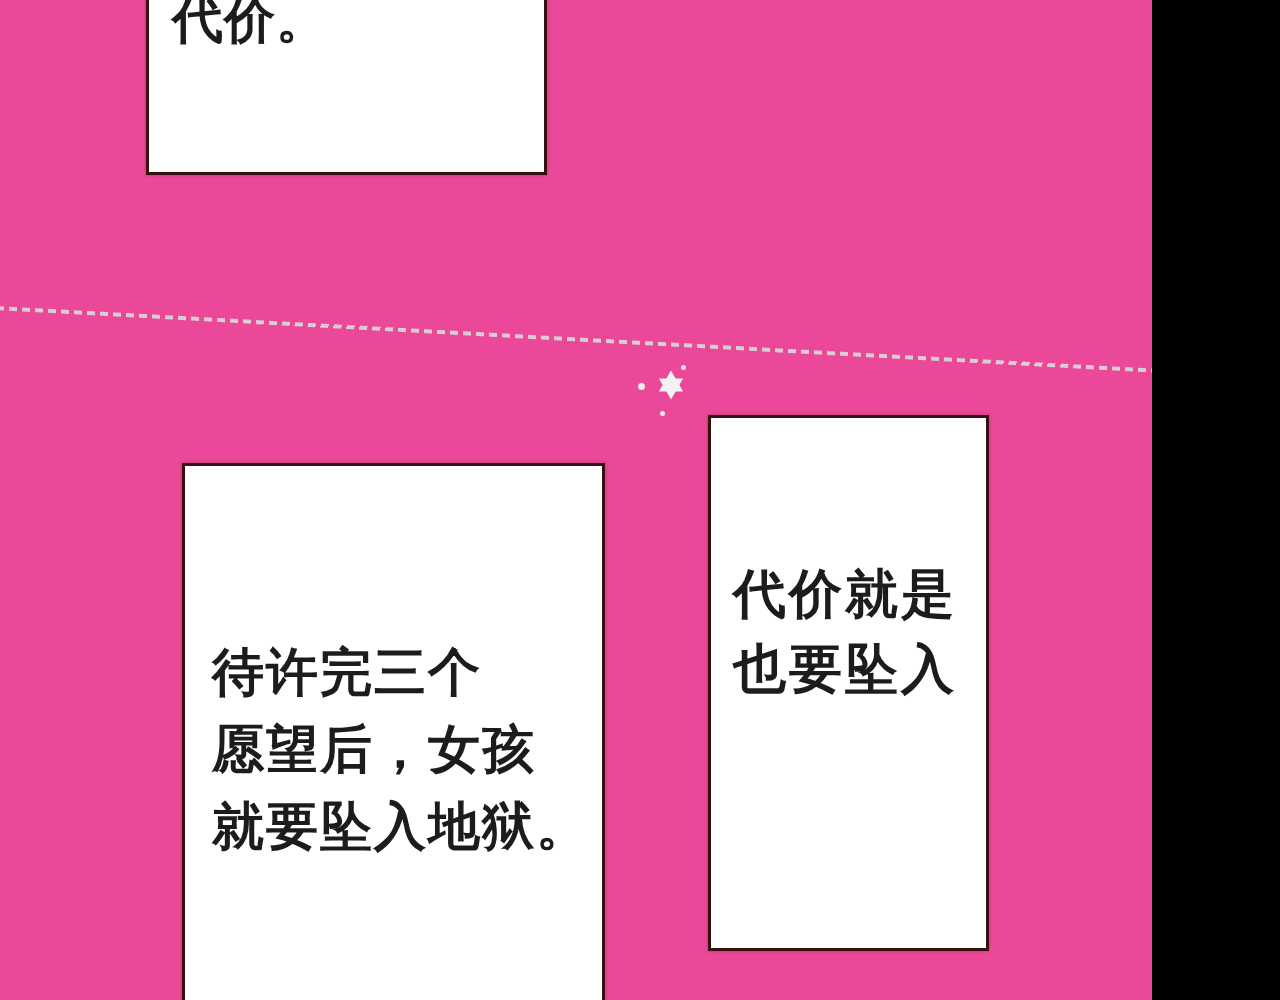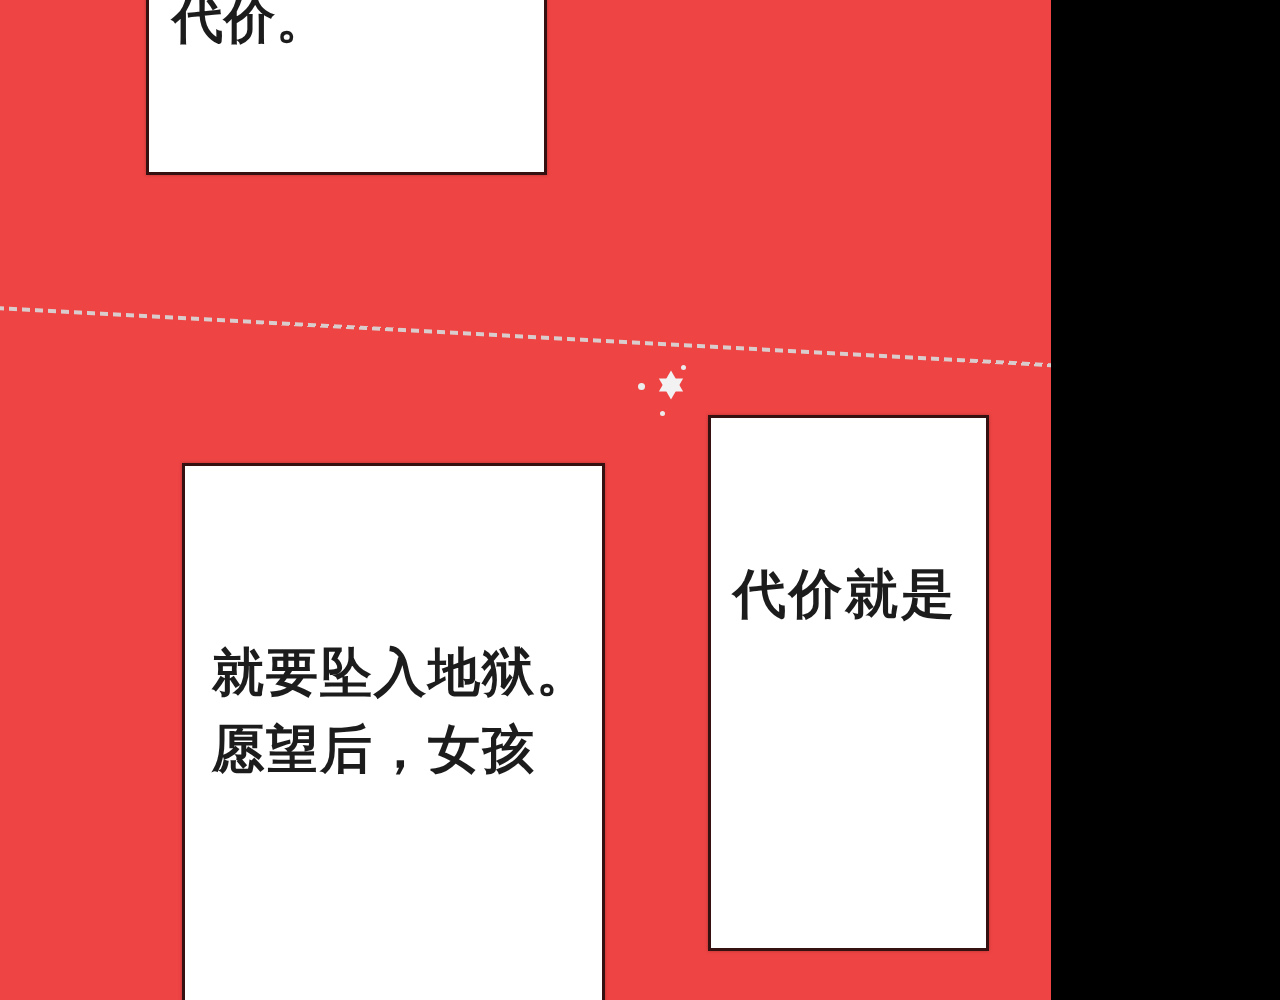--- a/index.html
+++ b/index.html
@@ -2,23 +2,23 @@
 <html><head>
 <meta charset="utf-8">
 <style>
   html, body {
     margin: 0;
     padding: 0;
     background: #000000;
   }
   .page {
     position: relative;
-    width: 1051px;
+    width: 1152px;
     height: 1000px;
-    background: #ef4444;
+    background: #ec4899;
     overflow: hidden;
     font-family: "Liberation Sans", sans-serif;
   }
 
   
   .bubble {
     position: absolute;
     box-sizing: border-box;
     background: #ffffff;
     border: 3px solid #351111;
@@ -85,24 +85,26 @@
   <div class="dot dot-3"></div>
 
   <div class="bubble bubble-top">
     <div class="bubble-text">
       <div>代价。</div>
     </div>
   </div>
 
   <div class="bubble bubble-left">
     <div class="bubble-text">
+      <div>待许完三个</div>
+      <div>愿望后，女孩</div>
       <div>就要坠入地狱。</div>
-      <div>愿望后，女孩</div>
     </div>
   </div>
 
   <div class="bubble bubble-right">
     <div class="bubble-text">
       <div>代价就是</div>
+      <div>也要坠入</div>
     </div>
   </div>
 
 </div>
 
 </body></html>

